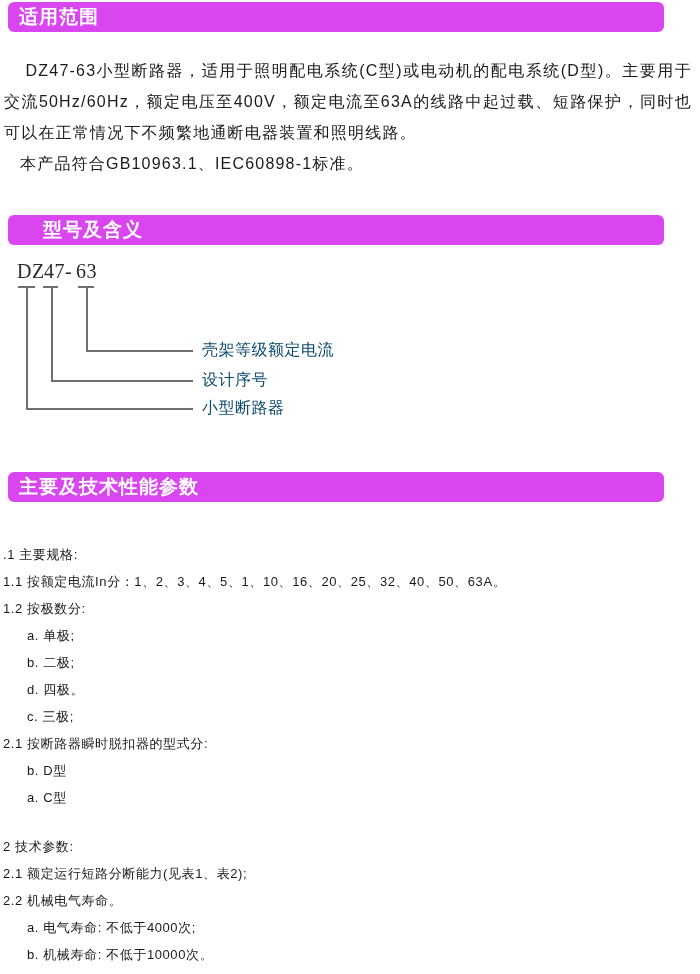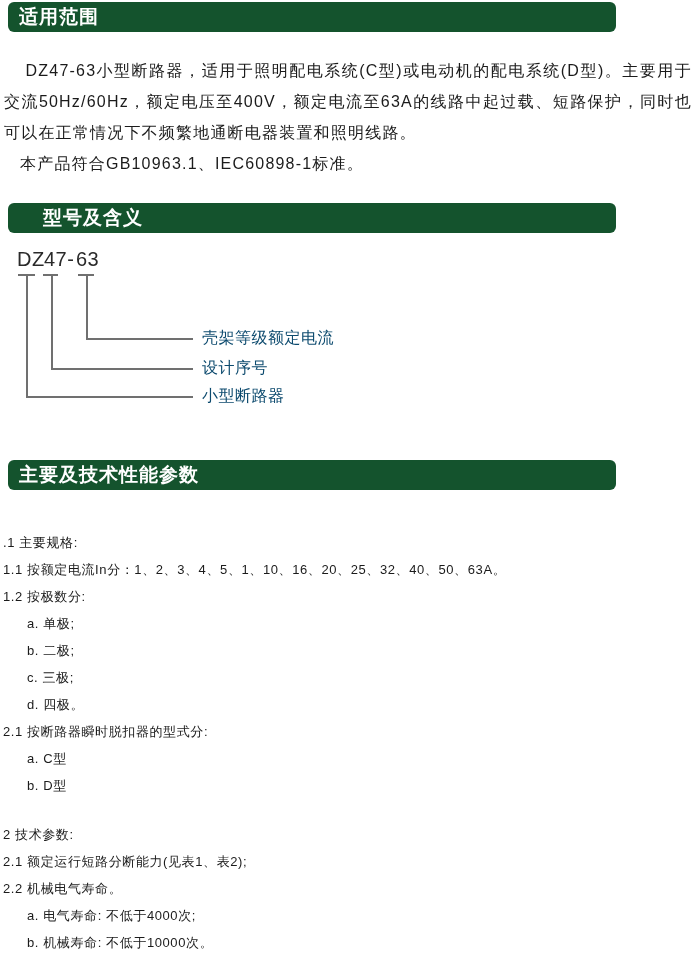--- a/index.html
+++ b/index.html
@@ -14,53 +14,54 @@
   }
   .page {
     position: relative;
     width: 700px;
     height: 974px;
     background: #ffffff;
   }
   
   .section-bar {
     margin-left: 8px;
-    width: 608px;
+    width: 656px;
     height: 30px;
-    background: #14532d;
+    background: #d946ef;
     border-radius: 6px;
     box-sizing: border-box;
     color: #ffffff;
     font-size: 19px;
     font-weight: bold;
     line-height: 30px;
     padding-left: 11px;
     letter-spacing: 1px;
   }
   .bar1 { margin-top: 2px; }
-  .bar2 { margin-top: 24px; padding-left: 35px; }
+  .bar2 { margin-top: 36px; padding-left: 35px; }
   .bar3 { margin-top: 27px; }
 
   
   .scope-text {
     margin: 23px 8px 0 4px;
     font-size: 16px;
     line-height: 31px;
     text-align: justify;
     letter-spacing: 1.2px;
   }
   .scope-text p { margin: 0; }
   .scope-text p.p1 { text-indent: 1.35em; }
   .scope-text p.p2 { text-indent: 1.0em; text-align: left; }
 
   
   .diagram {
     position: relative;
     height: 200px;
     width: 640px;
+    font-family: Liberation Serif, serif;
   }
   .model-code span {
     position: absolute;
     top: 16px;
     font-size: 20px;
     line-height: 20px;
     color: #2a2a2a;
     letter-spacing: 0.5px;
   }
   .mc-dz { left: 17px; }
@@ -153,25 +154,25 @@
   <div class="section-bar bar3">
     <span>主要及技术性能参数</span>
   </div>
 
   <div class="specs">
     <div class="spec-line">.1 主要规格:</div>
     <div class="spec-line">1.1 按额定电流In分：1、2、3、4、5、1、10、16、20、25、32、40、50、63A。</div>
     <div class="spec-line">1.2 按极数分:</div>
     <div class="spec-line ind1">a. 单极;</div>
     <div class="spec-line ind1">b. 二极;</div>
+    <div class="spec-line ind1">d. 四极。</div>
     <div class="spec-line ind1">c. 三极;</div>
-    <div class="spec-line ind1">d. 四极。</div>
     <div class="spec-line">2.1 按断路器瞬时脱扣器的型式分:</div>
+    <div class="spec-line ind1">b. D型</div>
     <div class="spec-line ind1">a. C型</div>
-    <div class="spec-line ind1">b. D型</div>
     <div class="spec-gap"></div>
     <div class="spec-line">2 技术参数:</div>
     <div class="spec-line">2.1 额定运行短路分断能力(见表1、表2);</div>
     <div class="spec-line">2.2 机械电气寿命。</div>
     <div class="spec-line ind1">a. 电气寿命: 不低于4000次;</div>
     <div class="spec-line ind1">b. 机械寿命: 不低于10000次。</div>
   </div>
 
 </div>
 

